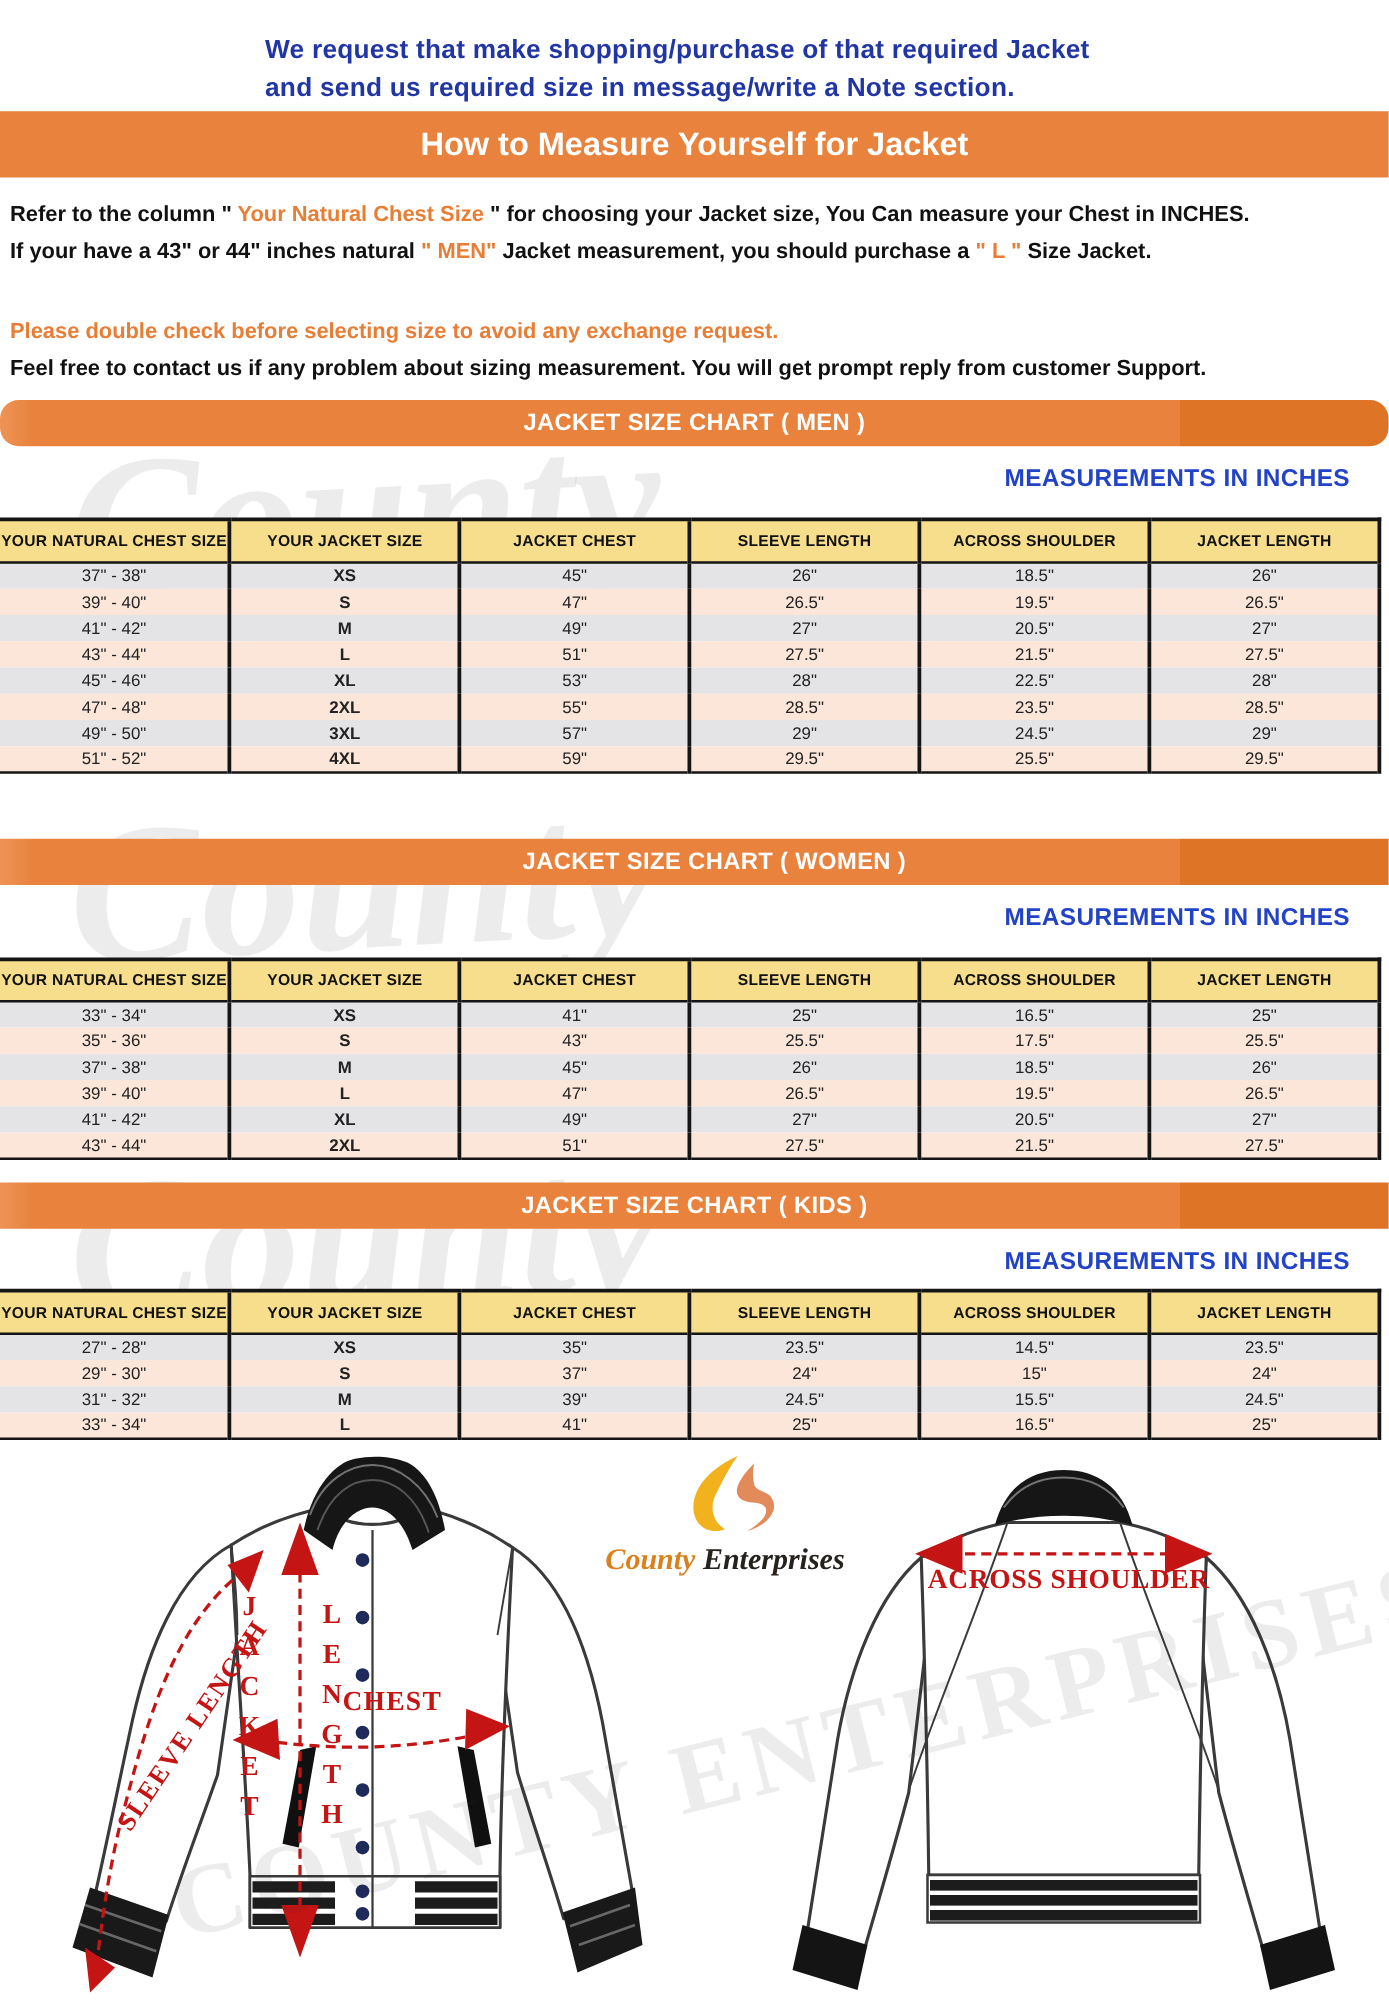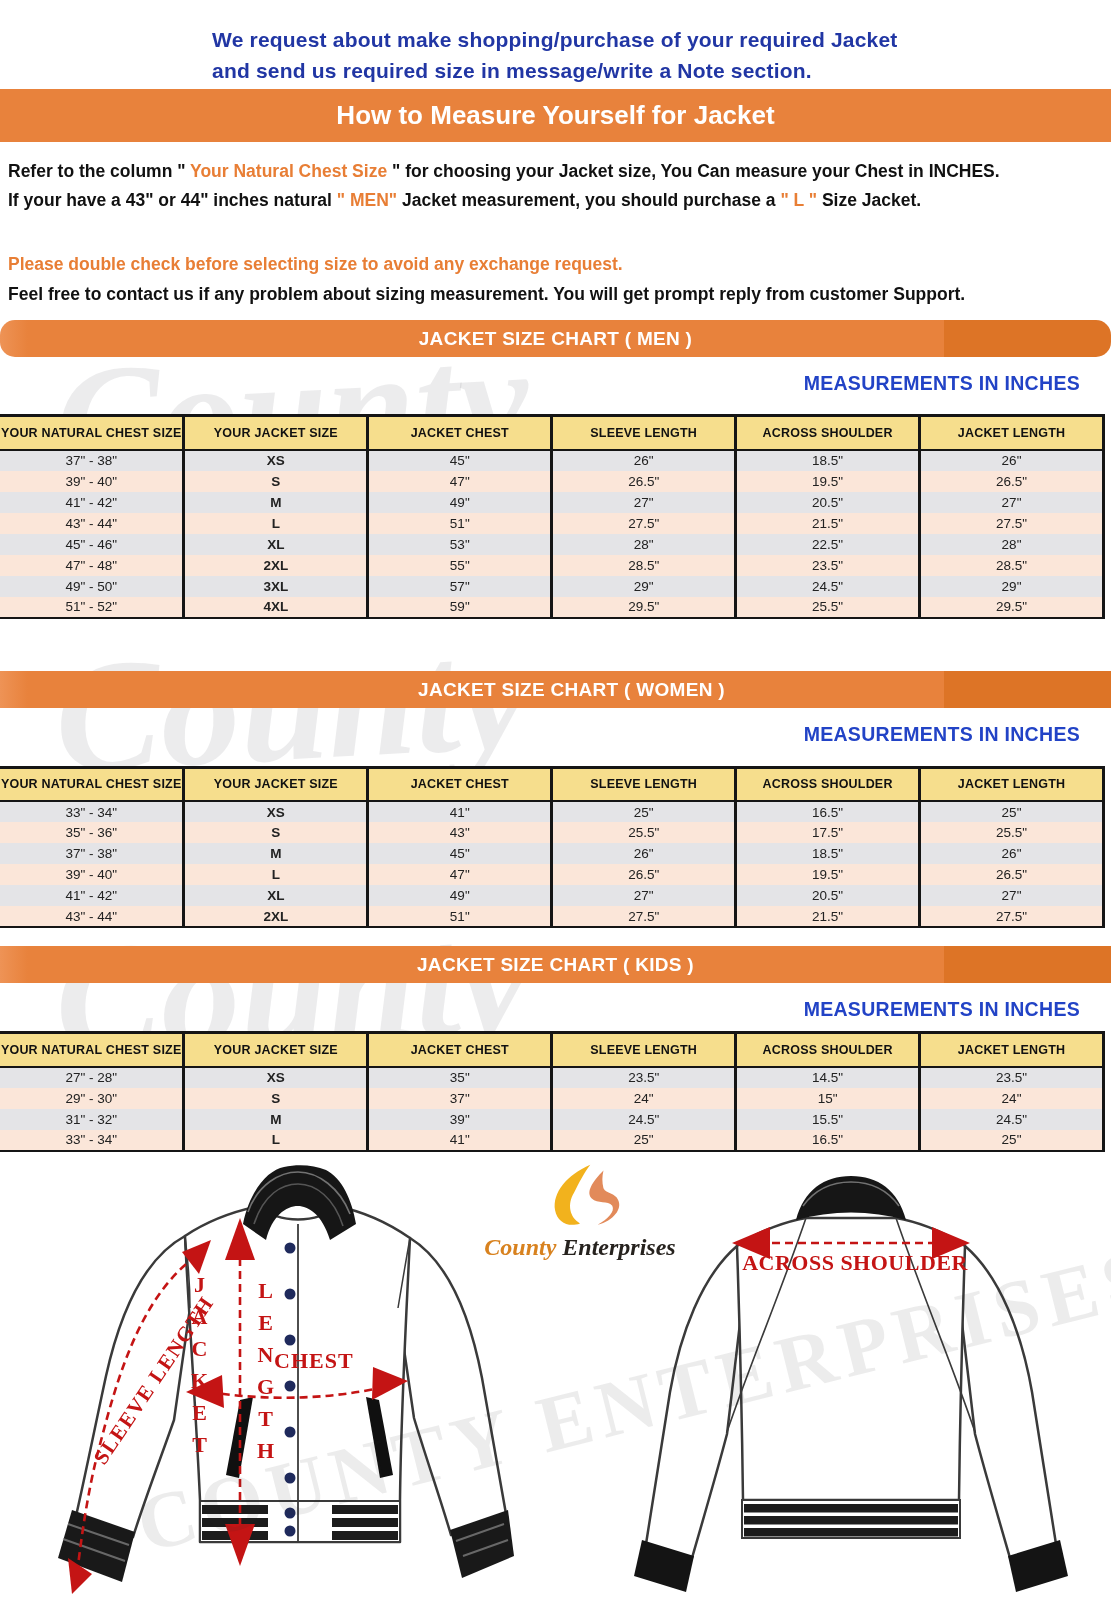--- a/index.html
+++ b/index.html
@@ -81,21 +81,21 @@
   .logo-ent { color:#26221E; }
 </style>
 </head>
 <body>
 
 <div class="wm-script" style="top:320px;">County</div>
 <div class="wm-script" style="top:615px;">County</div>
 <div class="wm-script" style="top:898px;">County</div>
 
 <div class="intro">
-  <div class="intro-line">We request about make shopping/purchase of your required Jacket</div>
+  <div class="intro-line">We request that make shopping/purchase of that required Jacket</div>
   <div class="intro-line">and send us required size in message/write a Note section.</div>
 </div>
 
 <div class="main-banner">
   <span>How to Measure Yourself for Jacket</span>
 </div>
 
 <div class="paras">
   <div class="para-line"><span>Refer to the column " </span><span class="accent">Your Natural Chest Size</span><span> " for choosing your Jacket size, You Can measure your Chest in INCHES.</span></div>
   <div class="para-line"><span>If your have a 43" or 44"  inches natural </span><span class="accent">" MEN"</span><span> Jacket measurement, you should purchase a </span><span class="accent">" L "</span><span> Size Jacket.</span></div>

